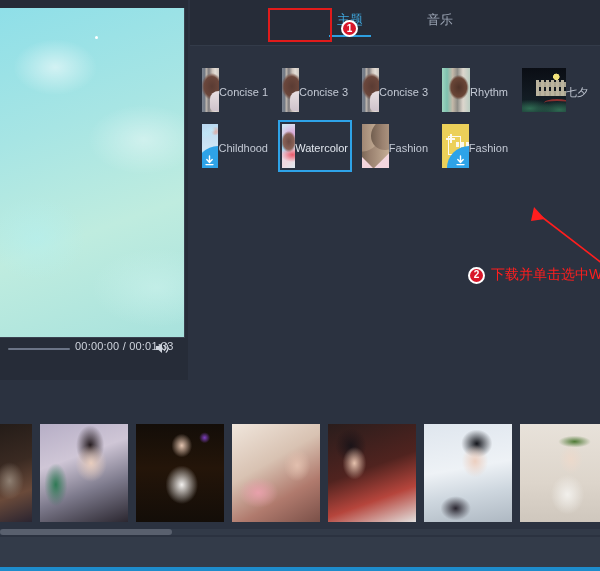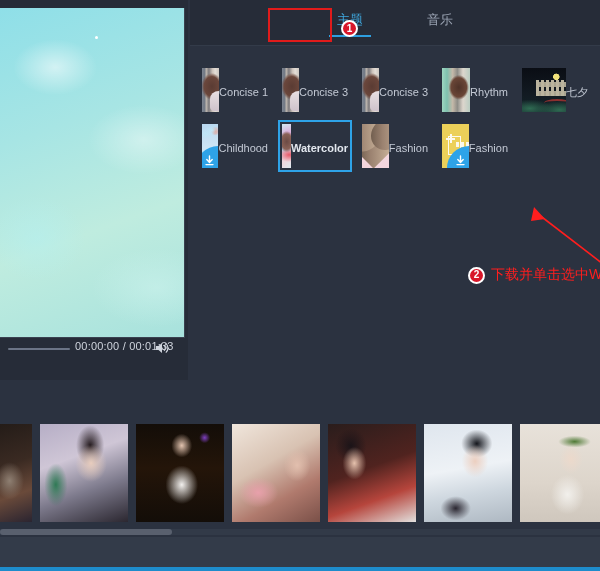--- a/index.html
+++ b/index.html
@@ -93,21 +93,21 @@
     cursor:pointer; padding:2px; border:2px solid transparent;
   }
   .theme-cell.selected { border-color:#2ea3e8; }
   .theme-thumb {
     position:relative; width:68px; height:44px; overflow:hidden;
     background:#1d222c;
   }
   .theme-label {
     margin-top:4px; font-size:11px; color:#c3c9d4; white-space:nowrap;
   }
-  .theme-cell.selected .theme-label { color:#e2e7ee;font-weight:bold; }
+  .theme-cell.selected .theme-label { color:#e2e7ee; }
   .dl-badge {
     position:absolute; right:0; bottom:0; width:22px; height:22px;
     background:#2ea3e8;
     border-radius:22px 0 0 0;
     display:flex; align-items:flex-end; justify-content:flex-end;
     padding:0 3px 2px 0;
   }
   .dl-badge svg { width:11px; height:11px; display:block; }
 
   

